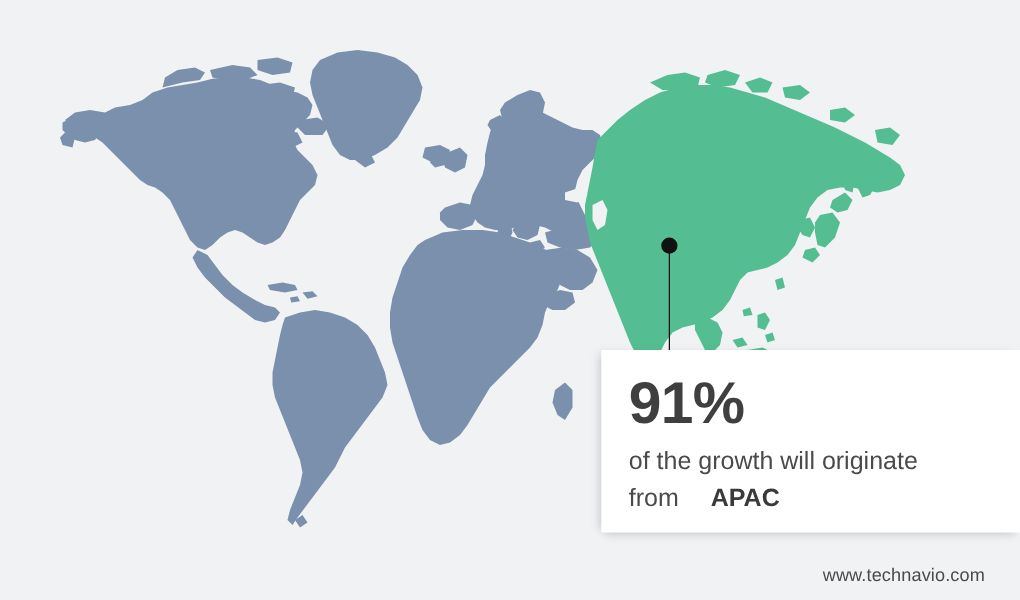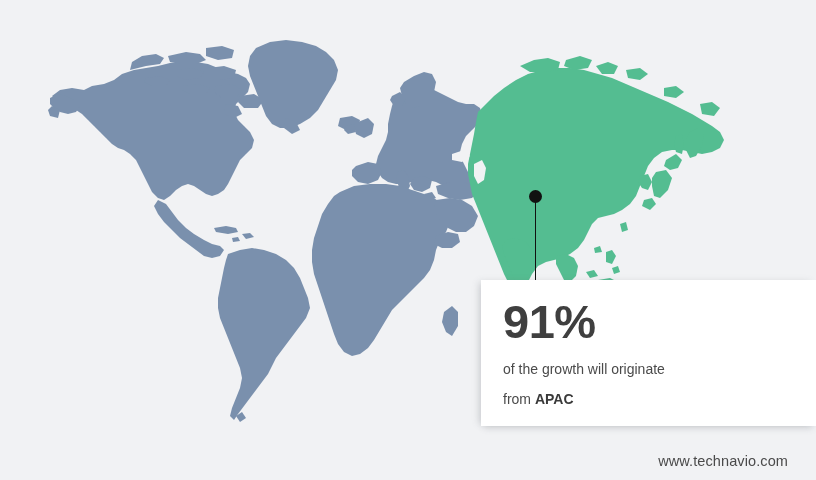--- a/index.html
+++ b/index.html
@@ -82,30 +82,31 @@
   .callout-figure {
     font-size: 47px;
     line-height: 52px;
     font-weight: 700;
     color: #3f3f3f;
     letter-spacing: -0.5px;
     margin: 0 0 6px 0;
     font-family: "Liberation Sans", sans-serif;
   }
   .callout-body {
-    font-size: 14px;
+    font-size: 20px;
     line-height: 30px;
     color: #4a4a4a;
     font-weight: 400;
     margin: 0;
     max-width: 275px;
   }
   .callout-body .region {
     font-weight: 700;
     color: #3a3a3a;
+    margin-left: 20px;
   }
 
   
   .watermark {
     position: absolute;
     right: 28px;
     bottom: 11px;
     font-size: 14.5px;
     color: #4a4a4a;
     letter-spacing: 0.1px;

